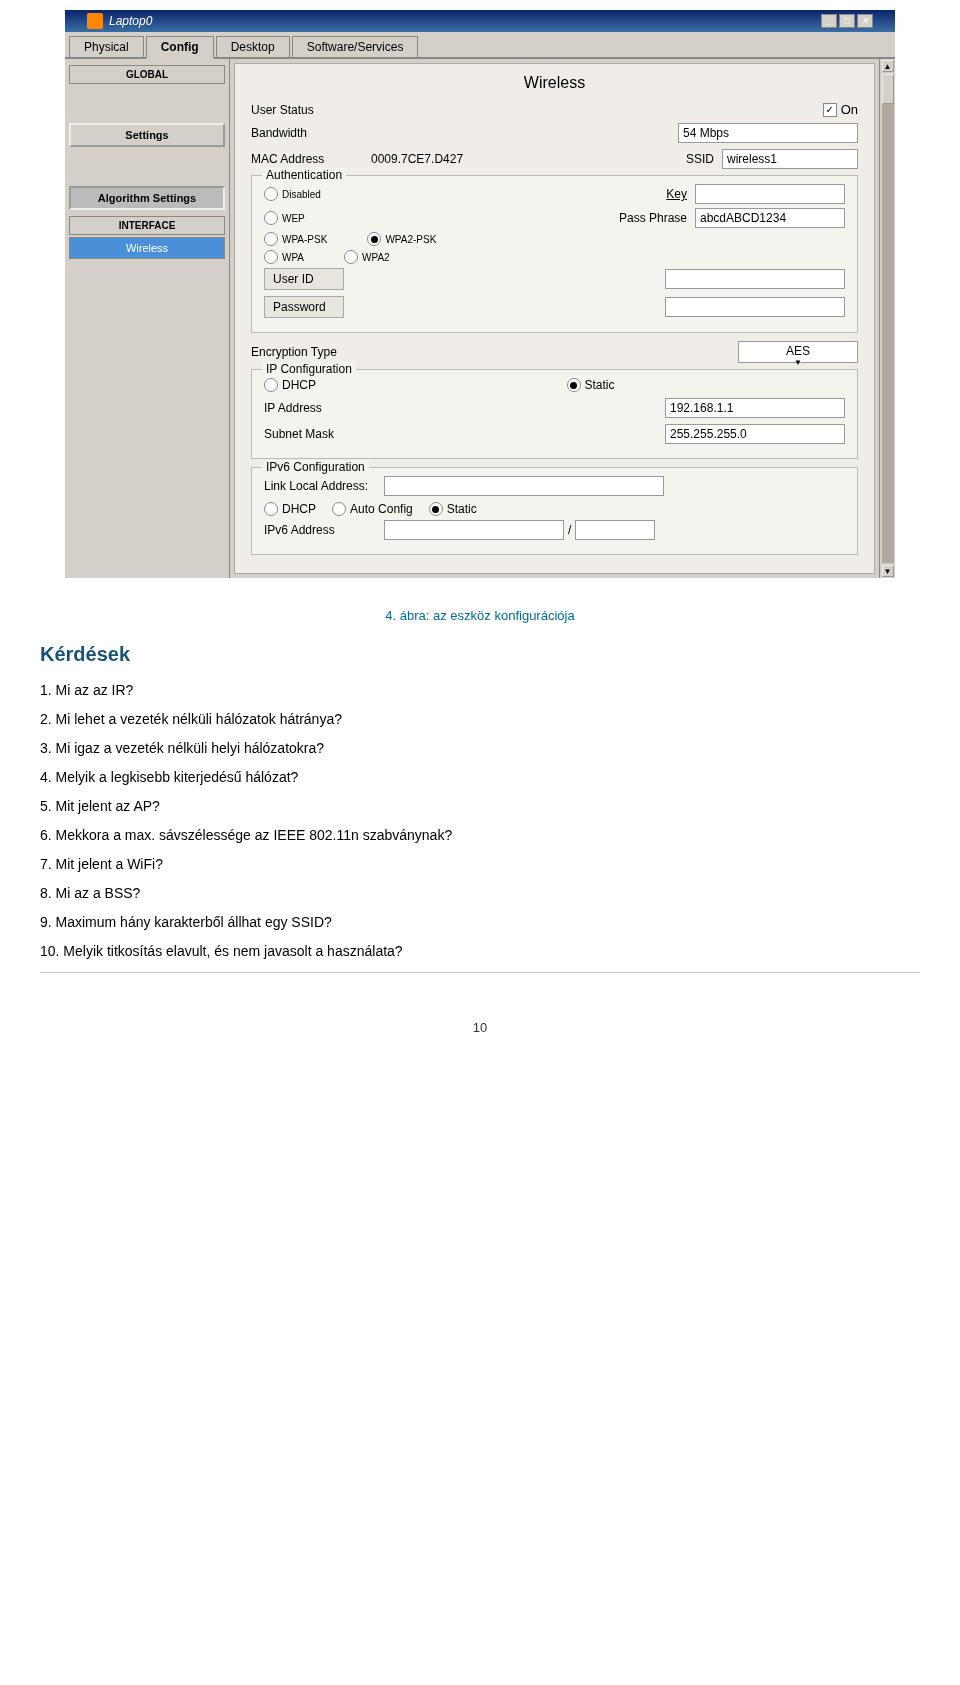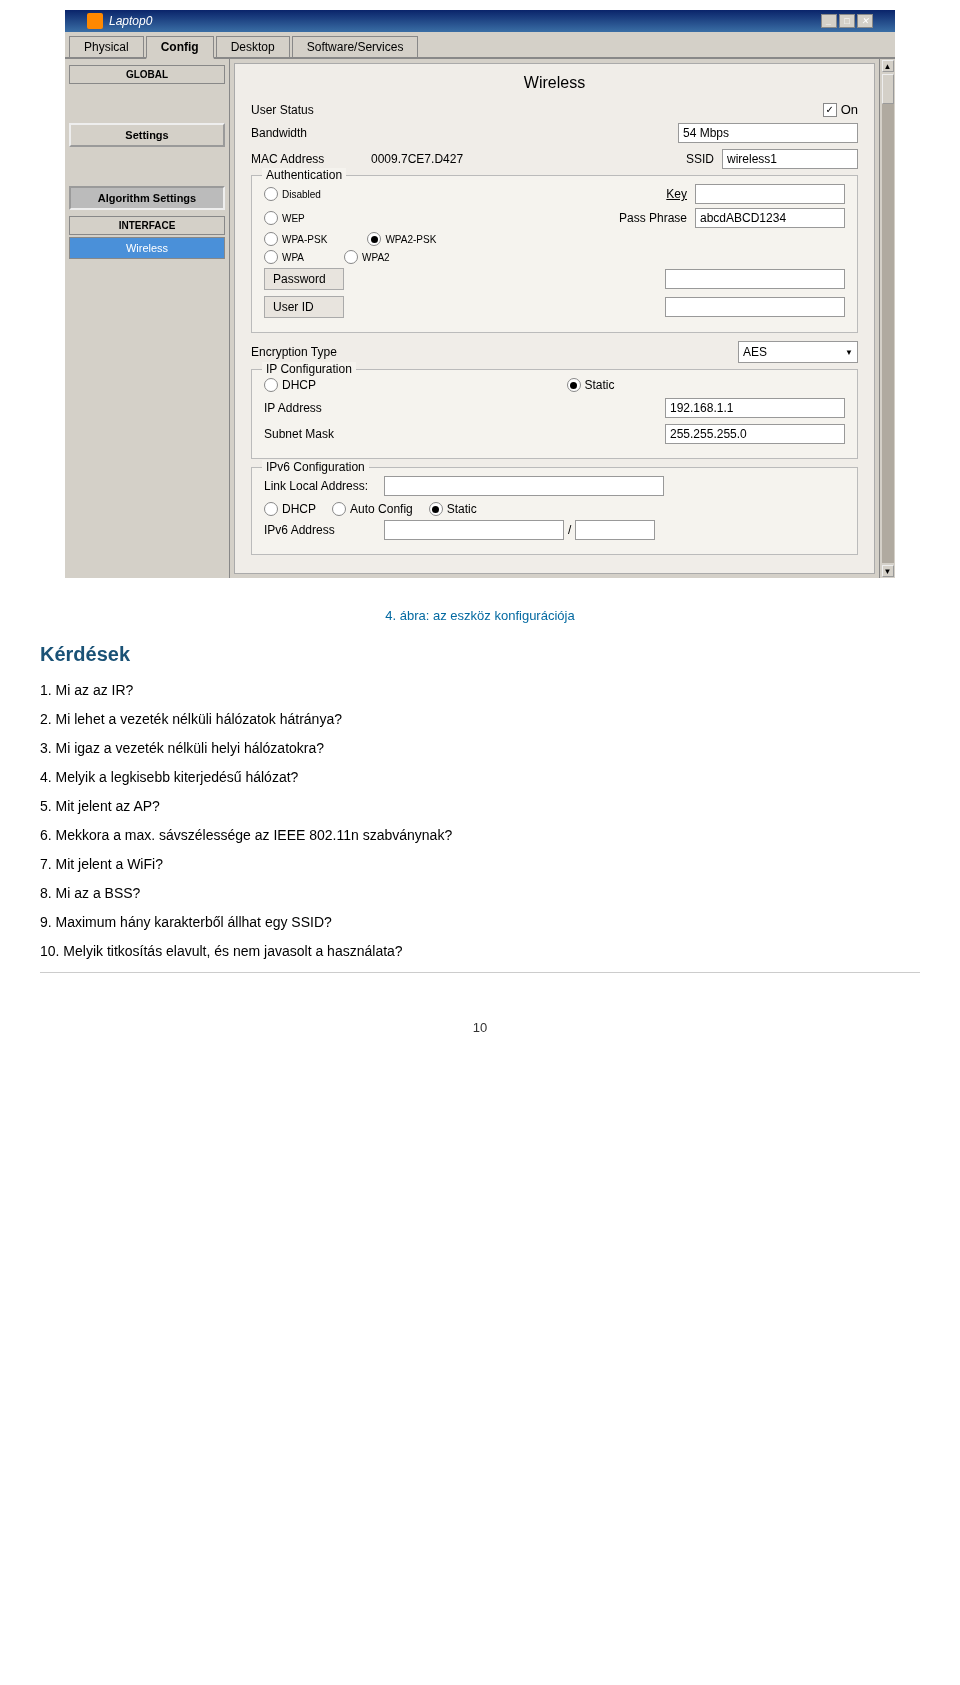--- a/index.html
+++ b/index.html
@@ -214,21 +214,21 @@
       display: flex; align-items: center; gap: 4px; font-size: 10px;
     }
 
     .select-field {
       border: 1px solid #999;
       background: #fff;
       padding: 2px 4px;
       font-size: 12px;
       height: 22px;
       width: 120px;
-      display: flex; align-items: center; justify-content: space-between;
+      display: flex; align-items: center; justify-content: space-between; flex-direction: column;
     }
     .select-arrow {
       font-size: 8px;
     }
 
     .ip-section {
       margin-top: 4px;
     }
 
     
@@ -365,30 +365,30 @@
               <div class="radio-dot"></div>
               <span>WPA</span>
             </div>
             <div style="width:40px;"></div>
             <div class="auth-row">
               <div class="radio-dot"></div>
               <span>WPA2</span>
             </div>
           </div>
 
+          <div class="field-row" style="margin-top:4px;">
+            <div style="background:#e8e4de; border:1px solid #aaa; padding:3px 8px; min-width:80px; font-size:12px;">User ID</div>
+            <div style="flex:1;"></div>
+            <input class="field-input" type="text" style="width: 180px;">
+          </div>
+
           <div class="field-row">
             <div style="background:#e8e4de; border:1px solid #aaa; padding:3px 8px; min-width:80px; font-size:12px;">Password</div>
             <div style="flex:1;"></div>
             <input class="field-input" type="password" style="width: 180px;">
-          </div>
-
-          <div class="field-row" style="margin-top:4px;">
-            <div style="background:#e8e4de; border:1px solid #aaa; padding:3px 8px; min-width:80px; font-size:12px;">User ID</div>
-            <div style="flex:1;"></div>
-            <input class="field-input" type="text" style="width: 180px;">
           </div>
         </div>
 
         <div class="field-row">
           <div class="field-label">Encryption Type</div>
           <div style="flex:1;"></div>
           <div class="select-field">
             <span>AES</span>
             <span class="select-arrow">▼</span>
           </div>

